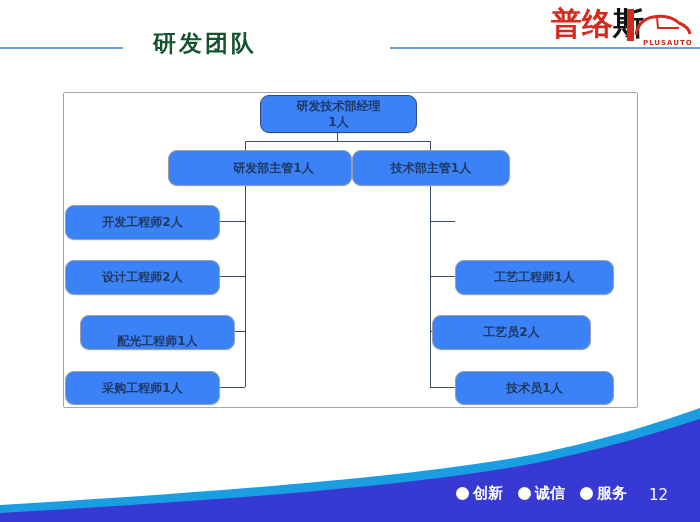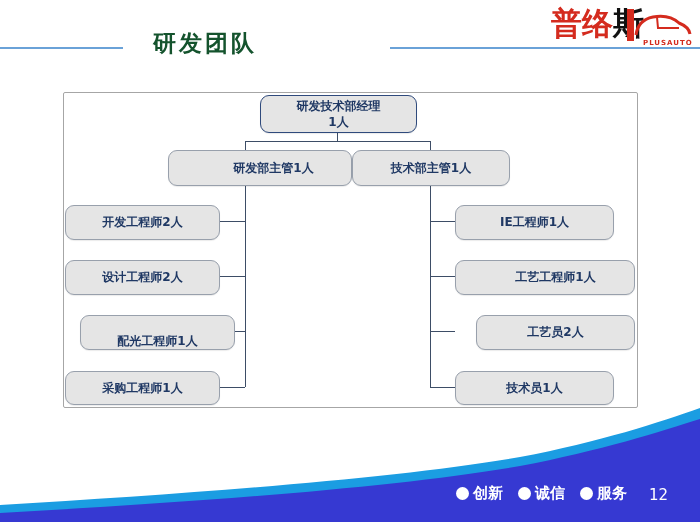--- a/index.html
+++ b/index.html
@@ -22,21 +22,21 @@
   .logo-chars .black{color:#111;}
   .logo-car{position:absolute;left:76px;top:2px;}
   .logo-sub{position:absolute;left:92px;top:33px;font-size:7px;font-weight:bold;
     color:#d42b1e;letter-spacing:1px;}
 
   
   .chart-frame{position:absolute;left:63px;top:92px;width:573px;height:314px;
     border:1px solid #a6a6a6;border-radius:2px;background:#fff;}
 
   
-  .node{position:absolute;background:#e5e5e5;border:1px solid #98a0ac;border-radius:9px;
+  .node{position:absolute;background:#3b82f6;border:1px solid #98a0ac;border-radius:9px;
     display:flex;align-items:center;justify-content:center;text-align:center;
     font-size:12px;font-weight:bold;color:#1f3864;line-height:1.35;
     box-shadow:0 1px 1px rgba(0,0,0,0.08);}
   .node.root{border-color:#2f4a7c;flex-direction:column;}
 
   
   .vline,.hline{position:absolute;background:#3d4d66;}
   .vline{width:1px;}
   .hline{height:1px;}
 
@@ -105,27 +105,24 @@
   <div class="node" style="left:65px;top:260px;width:153px;height:33px;">
     <span>设计工程师2人</span>
   </div>
   <div class="node" style="left:80px;top:315px;width:153px;height:33px;align-items:flex-end;">
     <span>配光工程师1人</span>
   </div>
   <div class="node" style="left:65px;top:371px;width:153px;height:32px;">
     <span>采购工程师1人</span>
   </div>
 
-  <div class="node" style="left:455px;top:205px;width:157px;height:33px;">
-    <span>IE工程师1人</span>
-  </div>
-  <div class="node" style="left:455px;top:260px;width:157px;height:33px;padding-left:21px;">
+  <div class="node" style="left:455px;top:260px;width:157px;height:33px;">
     <span>工艺工程师1人</span>
   </div>
-  <div class="node" style="left:476px;top:315px;width:157px;height:33px;">
+  <div class="node" style="left:432px;top:315px;width:157px;height:33px;">
     <span>工艺员2人</span>
   </div>
   <div class="node" style="left:455px;top:371px;width:157px;height:32px;">
     <span>技术员1人</span>
   </div>
 
   <svg class="waves" width="700" height="122" viewBox="0 0 700 122" preserveAspectRatio="none">
     <path d="M0,105 C200,93 400,78 520,57 C600,42 660,22 700,8 L700,122 L0,122 Z" fill="#1b9de2"></path>
     <path d="M0,113 C200,102 400,87 520,66 C600,51 662,31 700,19 L700,122 L0,122 Z" fill="#3639d2"></path>
   </svg>

